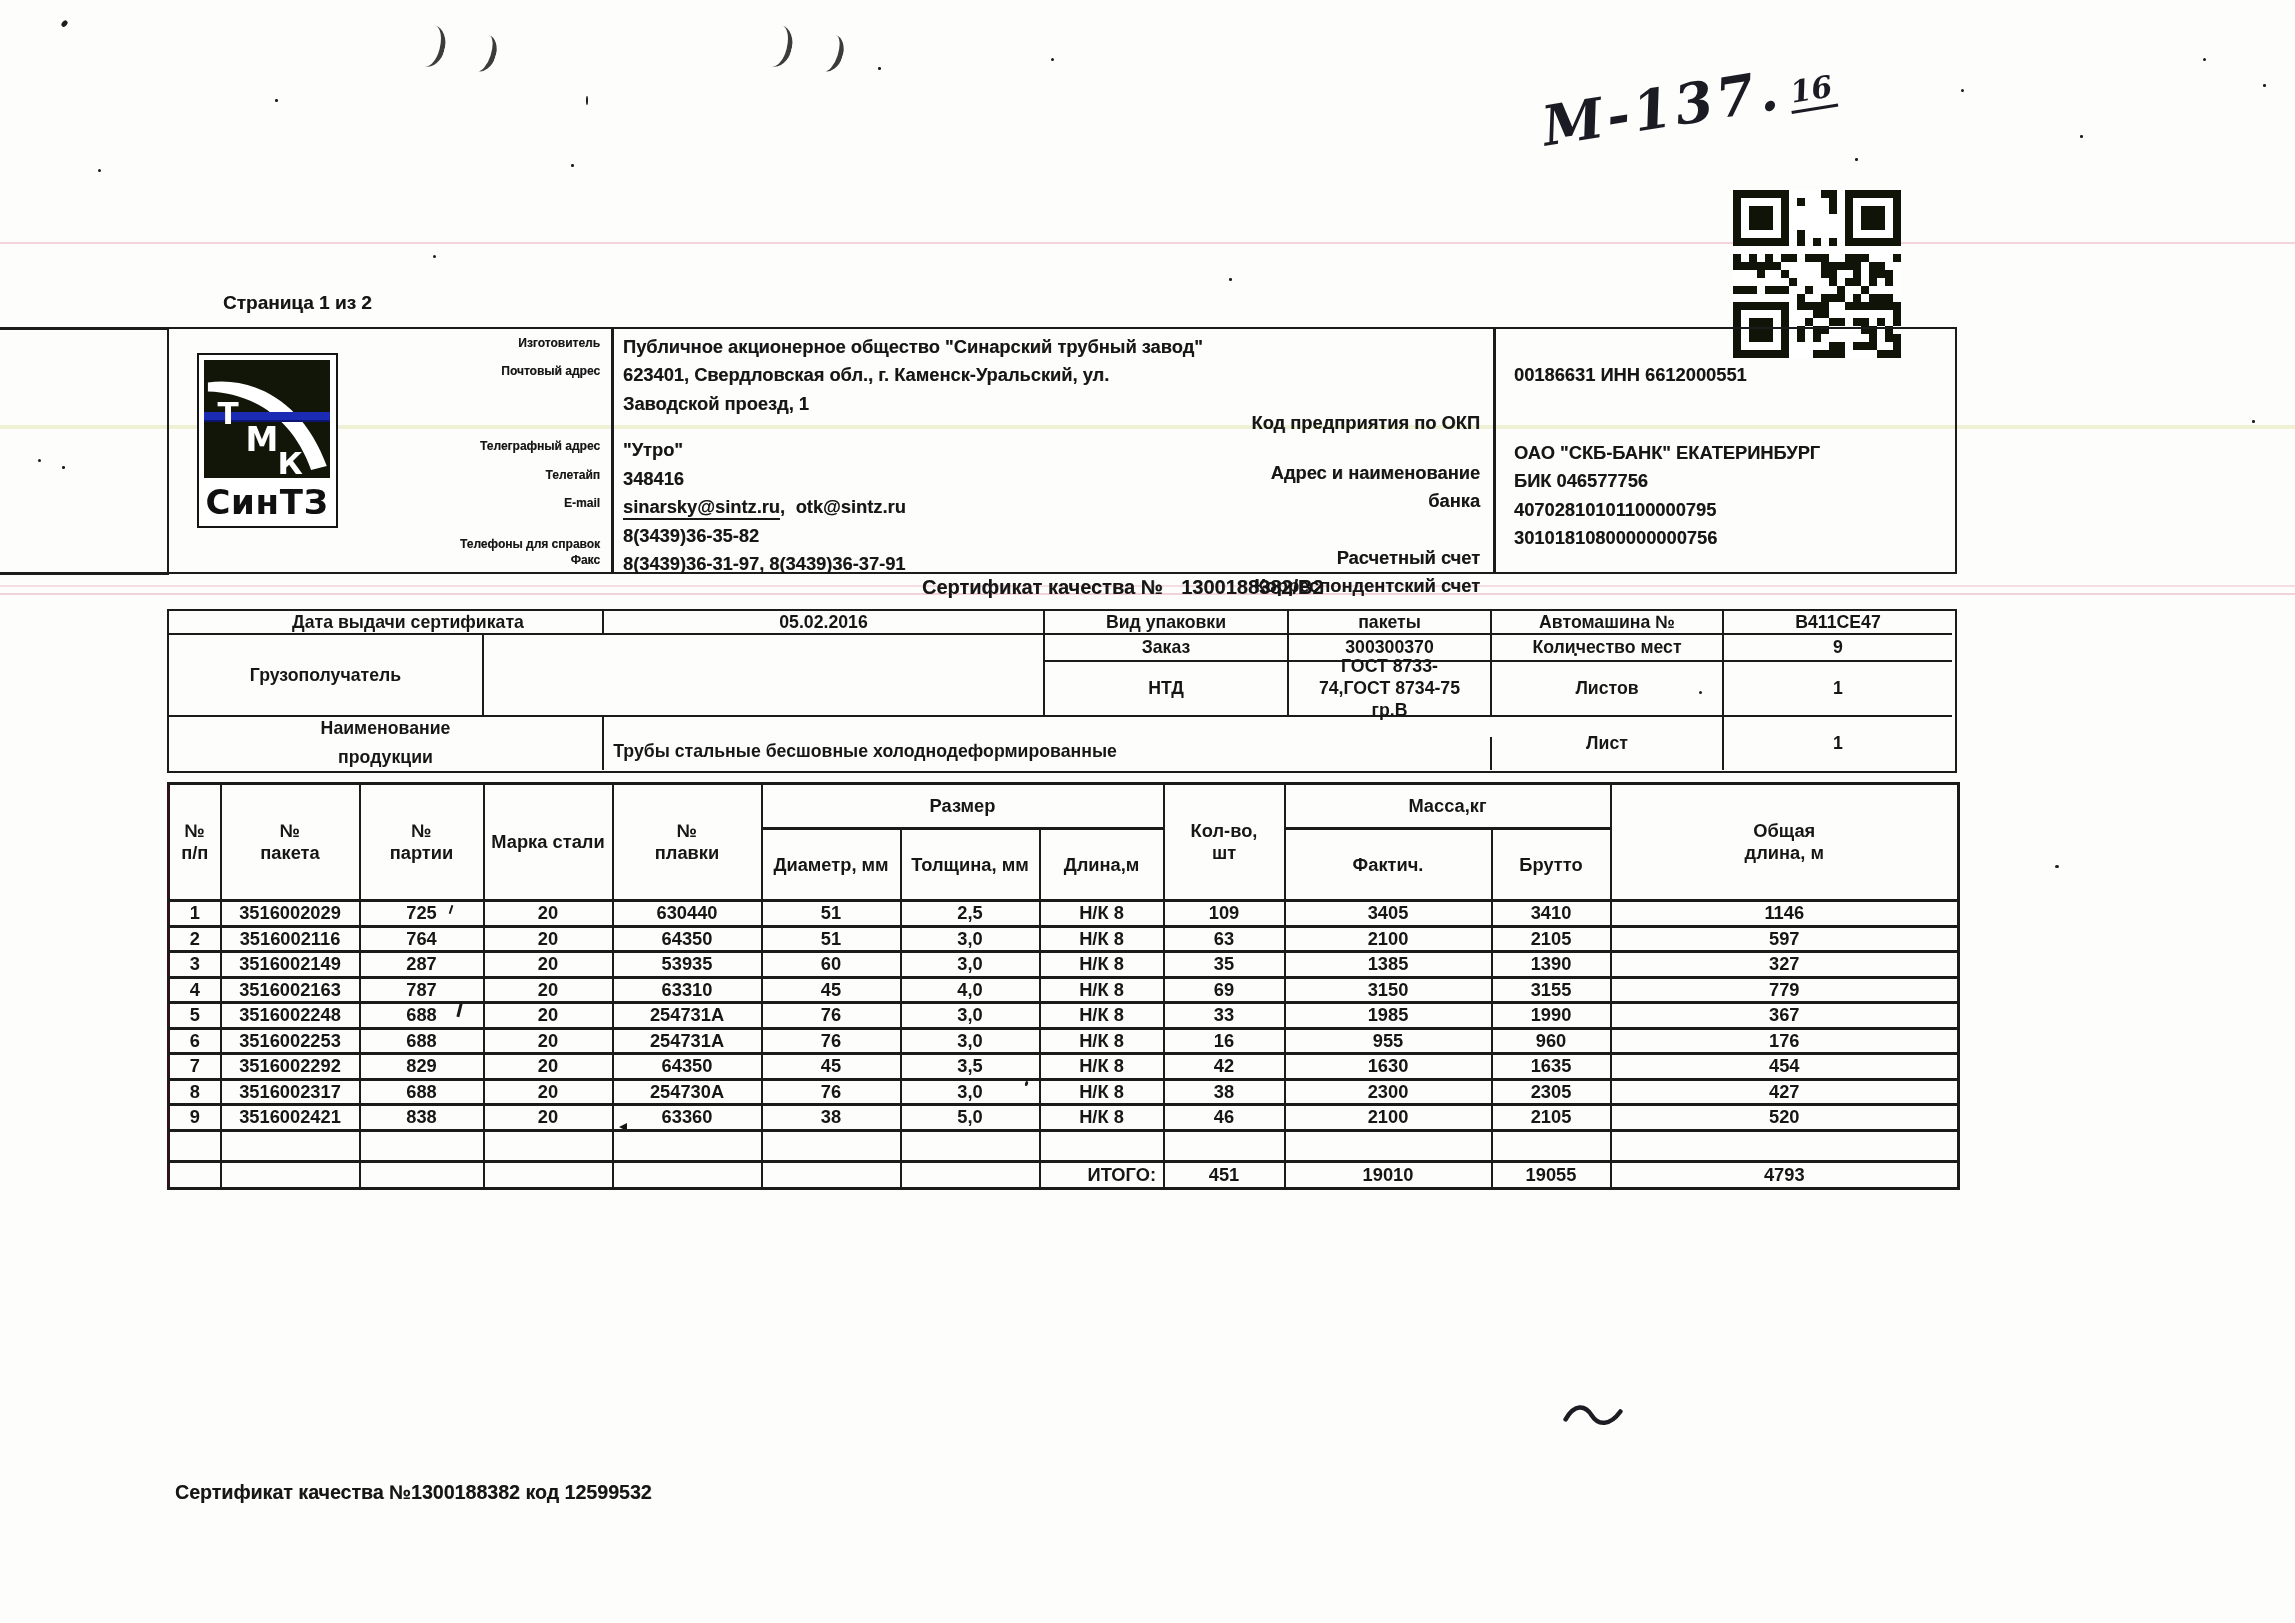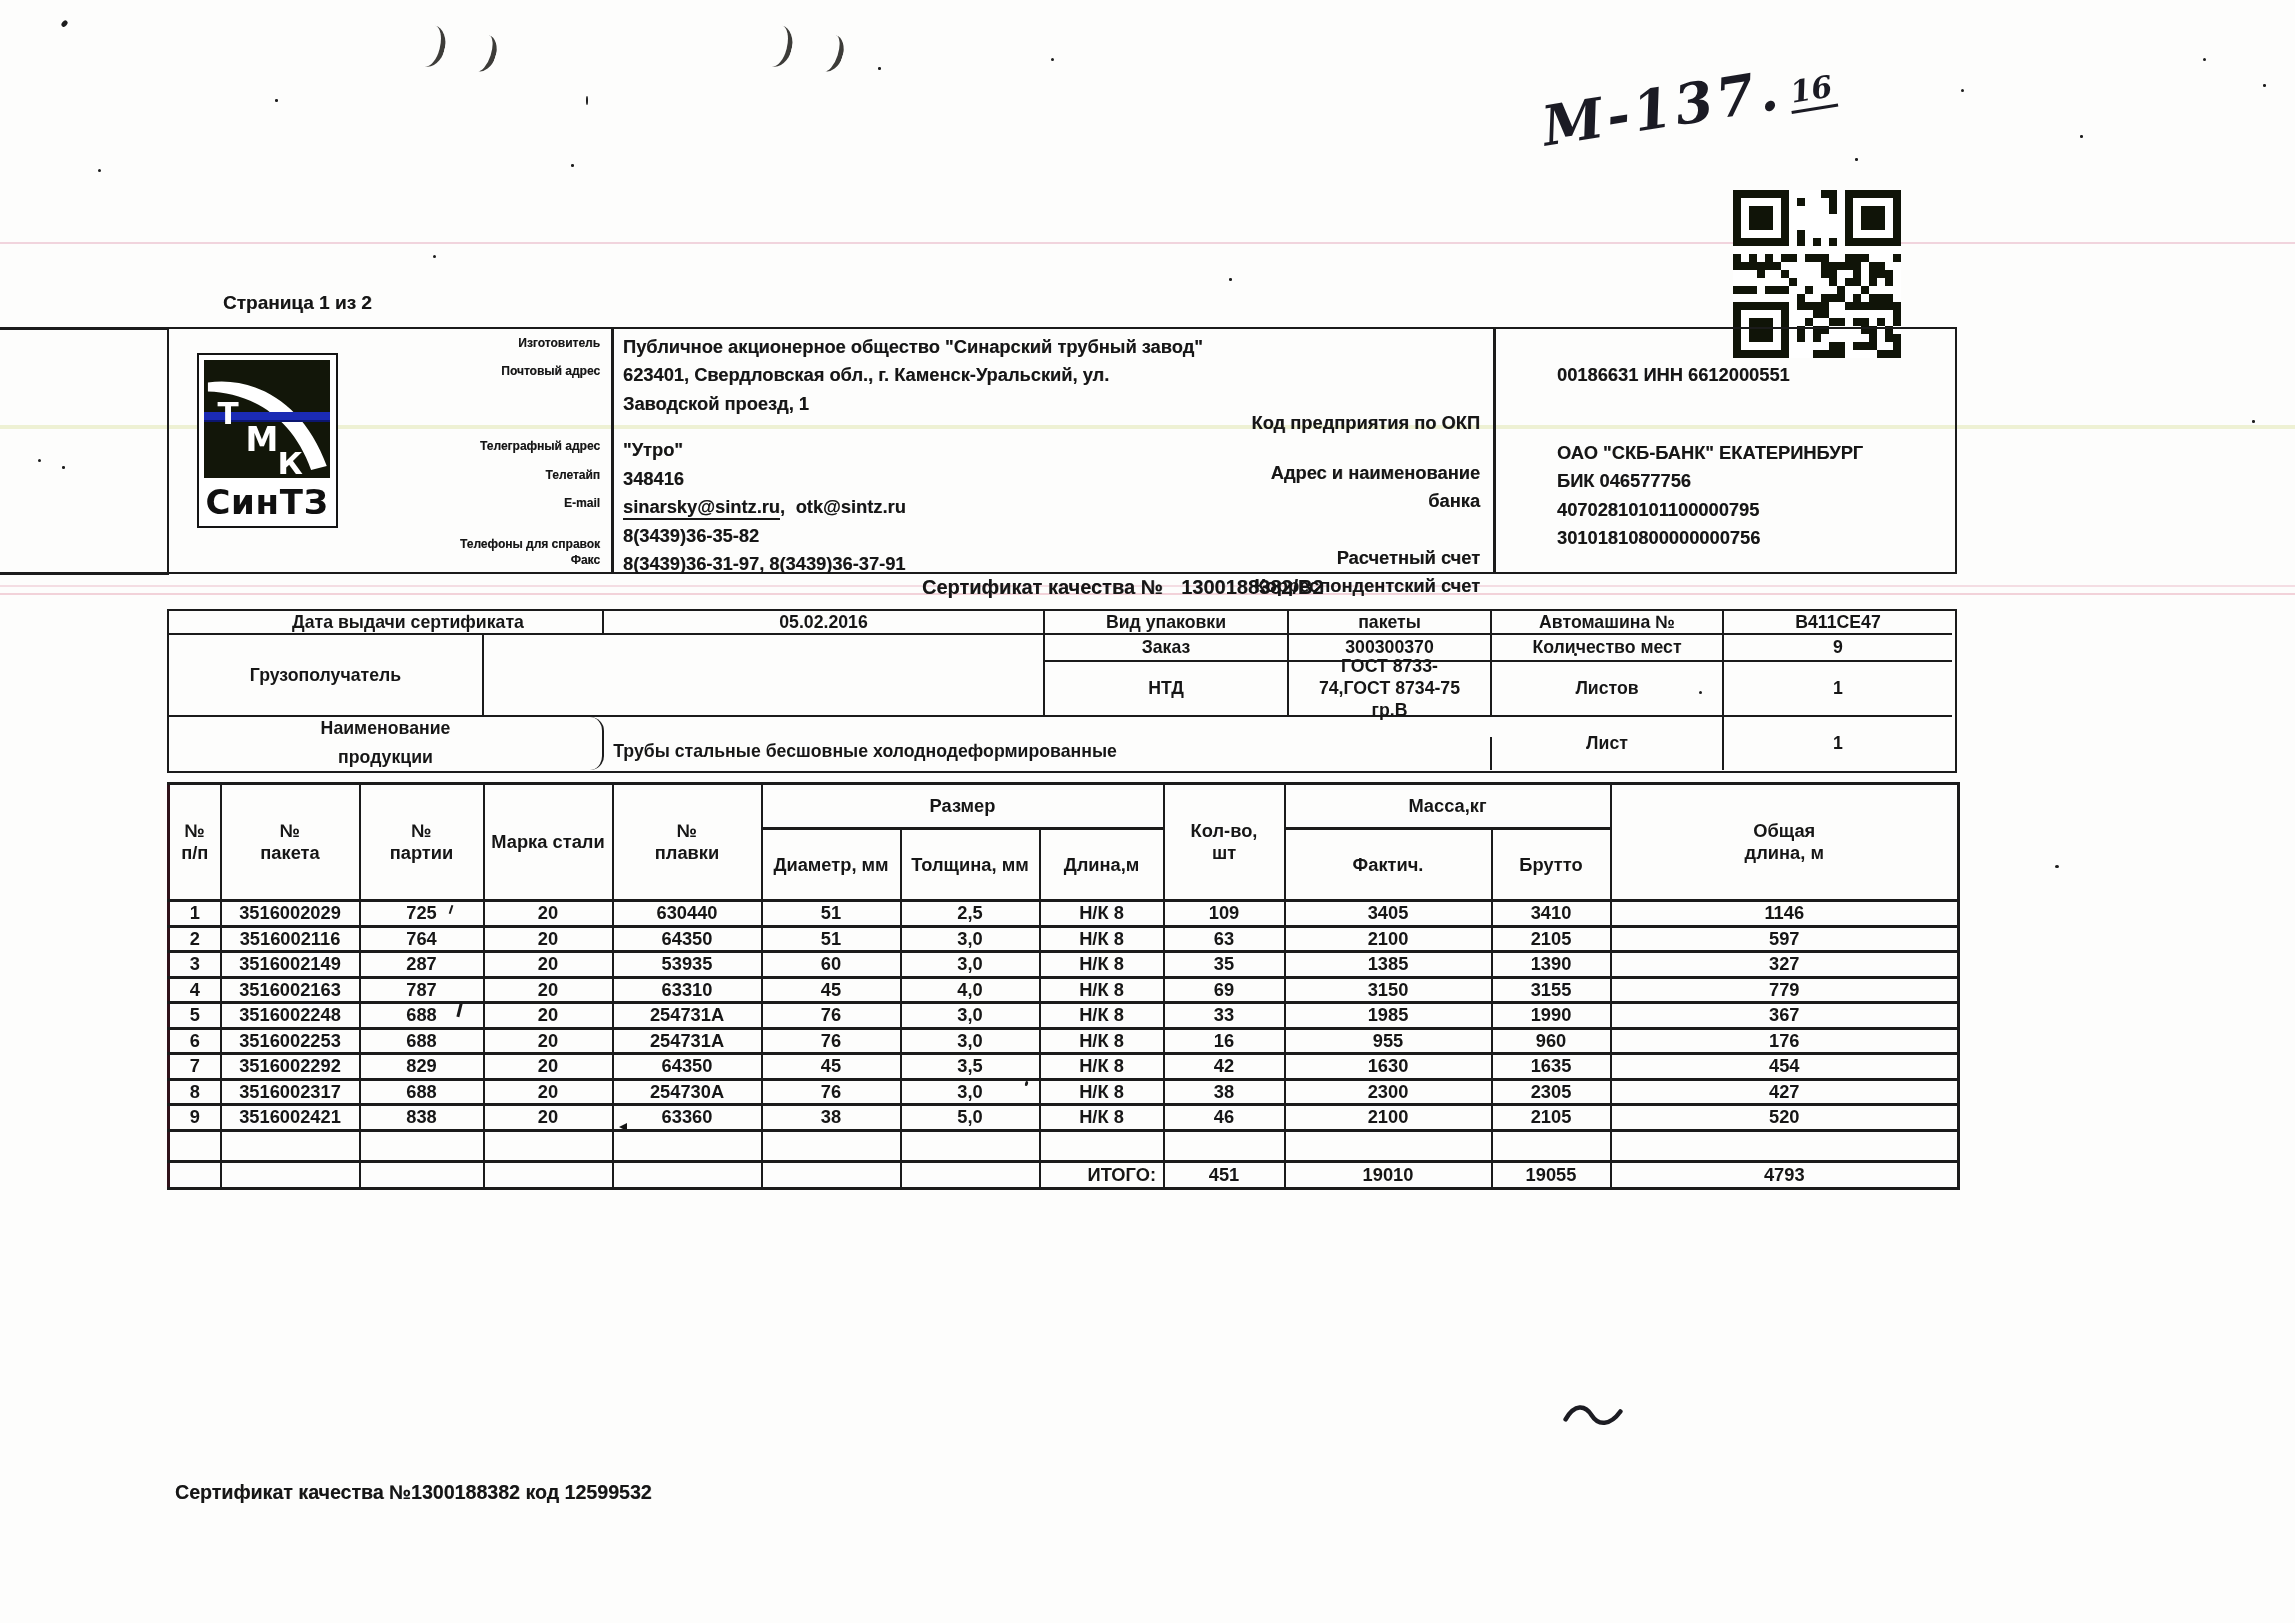--- a/index.html
+++ b/index.html
@@ -22,40 +22,40 @@
   .page-label{position:absolute;left:223px;top:292px;font-size:19px;font-weight:700;}
   .cert-title{position:absolute;left:922px;top:576px;font-size:20px;font-weight:700;white-space:nowrap;}
   .cert-title .num{margin-left:18.3px;}
   .doc-footer{position:absolute;left:175px;top:1481px;font-size:19.6px;font-weight:700;}
   
   .hdr{position:absolute;left:167px;top:327px;width:1790px;height:247px;border:2.6px solid #1b1b1b;background:transparent;}
   .vline{position:absolute;top:0;bottom:0;width:2.6px;background:#1b1b1b;}
   .lbl-l{position:absolute;left:0;width:439px;text-align:right;padding-right:7.9px;font-size:12px;font-weight:700;white-space:nowrap;}
   .val-l{position:absolute;left:454px;font-size:18.3px;font-weight:700;white-space:nowrap;}
   .lbl-r{position:absolute;left:687px;width:632px;text-align:right;padding-right:7.9px;font-size:18.3px;font-weight:700;white-space:nowrap;margin-top:48px;}
-  .val-r{position:absolute;left:1388px;font-size:18.3px;font-weight:700;white-space:nowrap;}
+  .val-r{position:absolute;left:1345px;font-size:18.3px;font-weight:700;white-space:nowrap;}
   .u{border-bottom:2px solid #161616;padding-bottom:0.7px;}
   .gap{margin-left:10.5px;}
   
   .logo{position:absolute;left:27.5px;top:23.6px;width:141px;height:175px;border:2.6px solid #141414;background:#fff;padding:5.9px 5.9px 0;}
   .logo-dark{position:relative;width:100%;height:118px;background:#121609;overflow:hidden;}
   .logo-stripe{position:absolute;left:-5.9px;right:-5.9px;top:52px;height:7.2px;background:#1b2bb4;box-shadow:0 2px 0 #0c1670;}
   .logo-letter{position:absolute;color:#fff;font-weight:800;font-family:"DejaVu Sans",sans-serif;}
   .logo-name{height:47px;display:flex;align-items:center;justify-content:center;
              font-size:34px;font-weight:800;letter-spacing:0.7px;color:#101010;font-family:"DejaVu Sans",sans-serif;}
   
   .info{position:absolute;left:167px;top:609px;width:1790px;height:164px;border:2.6px solid #1b1b1b;
         display:grid;grid-template-columns:315px 120px 441px 244px 203px 232px 228px;grid-template-rows:23.6px 27px 55px 53px;}
   .info>div{border-right:2px solid #1b1b1b;border-bottom:2.6px solid #1b1b1b;display:flex;align-items:center;justify-content:center;
         font-size:17.7px;font-weight:700;text-align:center;line-height:22px;}
   .info>div.no-r{border-right:0;}
   .info>div.no-b{border-bottom:0;}
   .info .left{justify-content:flex-start;text-align:left;padding-left:9.2px;margin-top:20px;}
   .info .topalign{align-items:flex-start;padding-top:3.9px;}
-  .info .wide-lh{line-height:29px;border-radius:14px;}
+  .info .wide-lh{line-height:29px;}
   
   .main-table{position:absolute;left:167px;top:782px;width:1790px;border-collapse:collapse;table-layout:fixed;
               font-size:18.3px;font-weight:700;}
   .main-table th,.main-table td{border:2px solid #1b1b1b;border-top-width:3.3px;border-bottom-width:3.3px;
               text-align:center;vertical-align:middle;padding:0;line-height:22px;overflow:hidden;}
   .main-table{border:3.3px solid #1b1b1b;border-left-color:#30121a;}
   .main-table thead tr:first-child{height:45px;}
   .main-table thead tr:last-child{height:72px;}
   .main-table tbody tr{height:25.5px;}
   .main-table tbody.extra tr.row-empty{height:31px;}

